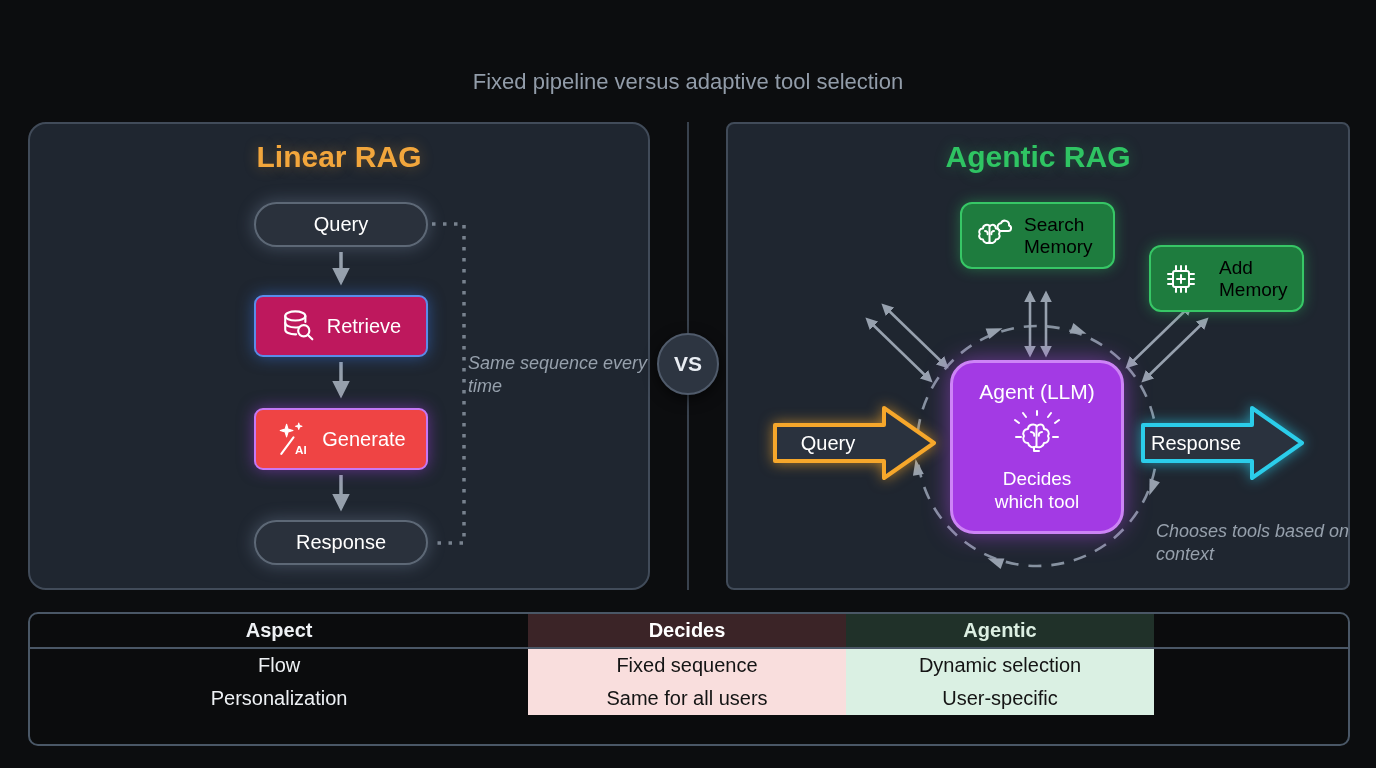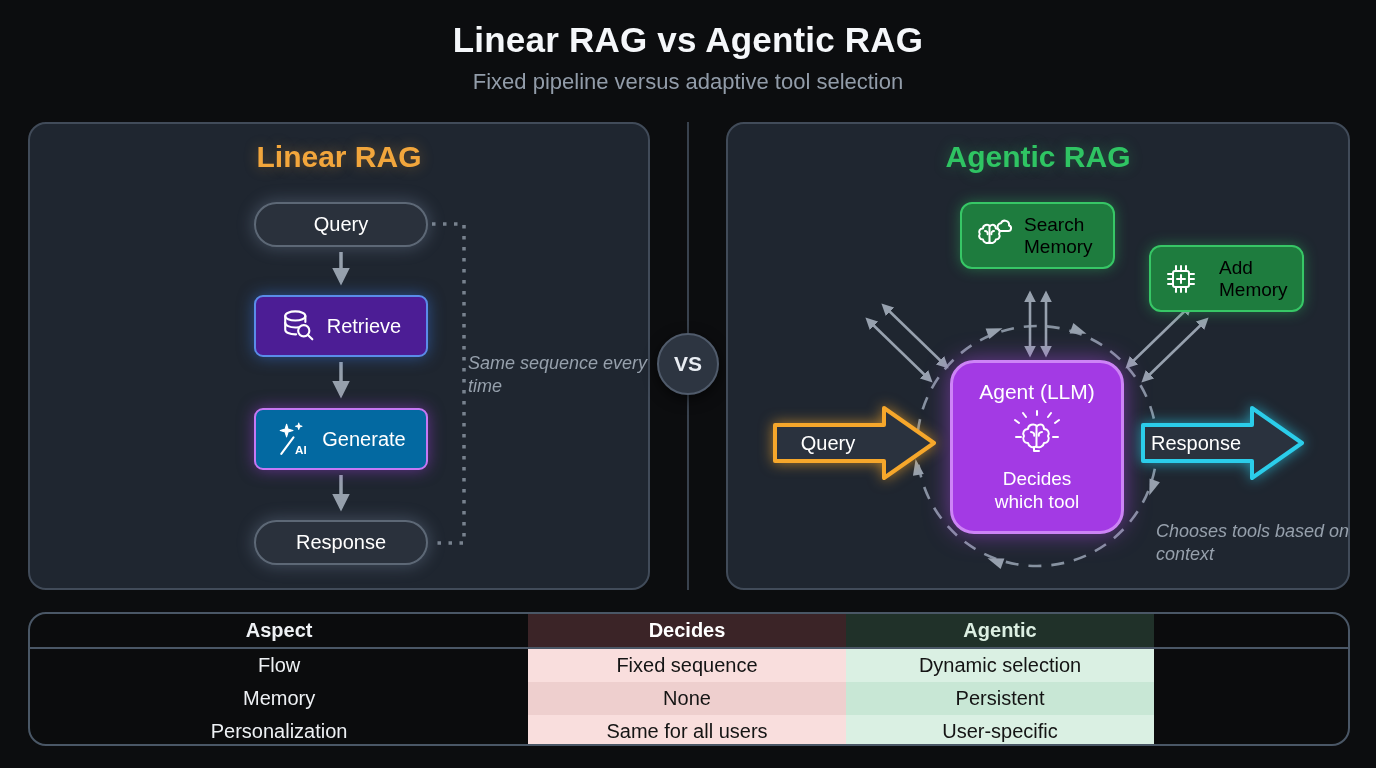--- a/index.html
+++ b/index.html
@@ -10,34 +10,34 @@
   }
   
   .title { position:absolute; top:20px; left:0; width:100%; text-align:center;
     font-size:35px; font-weight:700; letter-spacing:.2px; color:#f5f7fa; }
   .subtitle { position:absolute; top:69px; left:0; width:100%; text-align:center;
     font-size:22px; color:#929ca9; }
   
   .panel { position:absolute; top:122px; height:468px; background:#1f2630;
     border:2px solid #414b59; border-radius:18px; }
   .panel-left { left:28px;  width:622px; }
-  .panel-right{ left:726px; width:624px; }
+  .panel-right{ left:726px; width:624px;border-radius:8px; }
   .panel-title { position:absolute; top:16px; left:0; width:100%; text-align:center;
     font-size:30px; font-weight:700; }
   .panel-title.linear  { color:#f2a63c; text-shadow:0 0 14px rgba(242,166,60,.35); }
   .panel-title.agentic { color:#2fc463; text-shadow:0 0 14px rgba(47,196,99,.35); }
   .overlay { position:absolute; left:0; top:0; pointer-events:none; }
   
   .node { position:absolute; left:224px; width:174px; display:flex;
     align-items:center; justify-content:center; gap:10px; font-size:20px; color:#fff; }
   .pill { height:45px; background:#2a313c; border:2px solid #5d6876; border-radius:23px;
     box-shadow:0 0 16px 2px rgba(160,180,210,.25); }
   .rbox { height:62px; border-radius:9px; }
-  .rbox.blue   { background:#4c1d95; border:2px solid #5a8ce9; box-shadow:0 0 16px rgba(60,125,235,.5);justify-content:center; }
-  .rbox.purple { background:#0369a1; border:2px solid #c678f4; box-shadow:0 0 16px rgba(170,65,235,.5); }
+  .rbox.blue   { background:#be185d; border:2px solid #5a8ce9; box-shadow:0 0 16px rgba(60,125,235,.5);justify-content:center; }
+  .rbox.purple { background:#ef4444; border:2px solid #c678f4; box-shadow:0 0 16px rgba(170,65,235,.5); }
   .node-query    { top:78px; }
   .node-retrieve { top:171px; }
   .node-generate { top:284px; }
   .node-response { top:396px; }
   .annotation { position:absolute; font-style:italic; color:#96a0ac; font-size:18px;
     line-height:1.25; text-align:left; }
   .note-left  { left:438px; top:228px; width:180px; }
   .note-right { left:428px; top:396px; width:195px; }
   
   .tool { position:absolute; display:flex; align-items:center; gap:10px;
@@ -62,41 +62,40 @@
   .arrow-query svg    { filter:drop-shadow(0 0 7px rgba(246,167,43,.65)); }
   .arrow-response svg { filter:drop-shadow(0 0 7px rgba(43,205,234,.65)); }
   
   .divider { position:absolute; left:687px; top:122px; width:2px; height:468px; background:#39424e; }
   .vs-badge { position:absolute; left:657px; top:333px; width:62px; height:62px;
     background:#2d3541; border:2px solid #505b6b; border-radius:50%;
     display:flex; align-items:center; justify-content:center;
     font-size:21px; font-weight:700; color:#e9edf3; box-shadow:0 4px 14px rgba(0,0,0,.6); }
   
   .cmp-table { position:absolute; left:28px; top:612px; width:1322px; height:134px;
-    background:#0b0c0d; border:2px solid #4a5766; border-radius:18px; overflow:hidden; }
+    background:#0b0c0d; border:2px solid #4a5766; border-radius:10px; overflow:hidden; }
   .t-row { display:grid; grid-template-columns:37.8% 24.1% 23.4% 14.7%; height:33px; }
   .t-row.t-head { height:35px; border-bottom:2px solid #4a5766; }
   .cell { display:flex; align-items:center; justify-content:center; font-size:20px; }
   .t-head .cell { font-weight:700; color:#fff; }
   .h-linear  { background:#3b2427; }
   .h-agentic { background:#203129; color:#dcefe2 !important; }
   .cell.aspect { color:#eef1f4; }
   .cell.pink   { background:#f9dedd; color:#141414; }
   .cell.green  { background:#daf0e3; color:#141414; }
   .row-alt .cell.pink  { background:#eecfce; }
   .row-alt .cell.green { background:#c8e7d5; }
   .icon { display:flex; align-items:center; justify-content:center; flex:none; }
   svg.glyph { stroke:#fff; stroke-width:2; fill:none; stroke-linecap:round; stroke-linejoin:round; }
 </style>
 </head>
 <body>
 
 <div class="page">
 
-  <div class="title">Linear RAG vs Agentic RAG</div>
   <div class="subtitle">Fixed pipeline versus adaptive tool selection</div>
 
   <div class="divider"></div>
 
   <section class="panel panel-left">
     <h2 class="panel-title linear">Linear RAG</h2>
 
     <svg class="overlay" width="622" height="468">
       <defs>
         <marker id="ah" viewBox="0 0 10 10" refX="8" refY="5" markerWidth="5" markerHeight="5" orient="auto-start-reverse">
@@ -243,26 +242,20 @@
       <div class="cell h-linear">Decides</div>
       <div class="cell h-agentic">Agentic</div>
       <div class="cell"></div>
     </div>
     <div class="t-row">
       <div class="cell aspect">Flow</div>
       <div class="cell pink">Fixed sequence</div>
       <div class="cell green">Dynamic selection</div>
       <div class="cell"></div>
     </div>
-    <div class="t-row row-alt">
-      <div class="cell aspect">Memory</div>
-      <div class="cell pink">None</div>
-      <div class="cell green">Persistent</div>
-      <div class="cell"></div>
-    </div>
     <div class="t-row">
       <div class="cell aspect">Personalization</div>
       <div class="cell pink">Same for all users</div>
       <div class="cell green">User-specific</div>
       <div class="cell"></div>
     </div>
   </div>
 
 </div>
 

